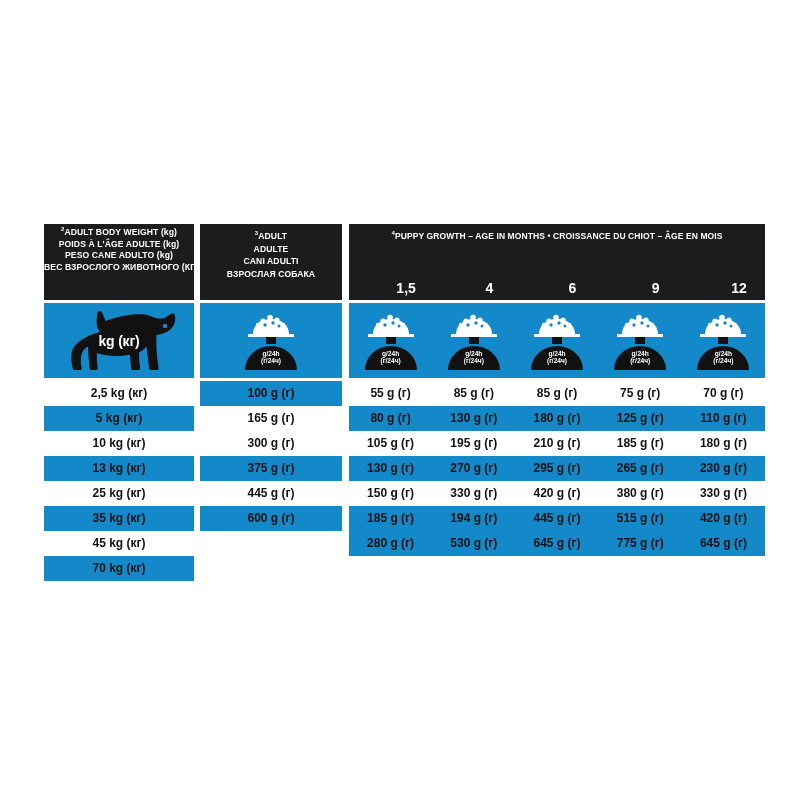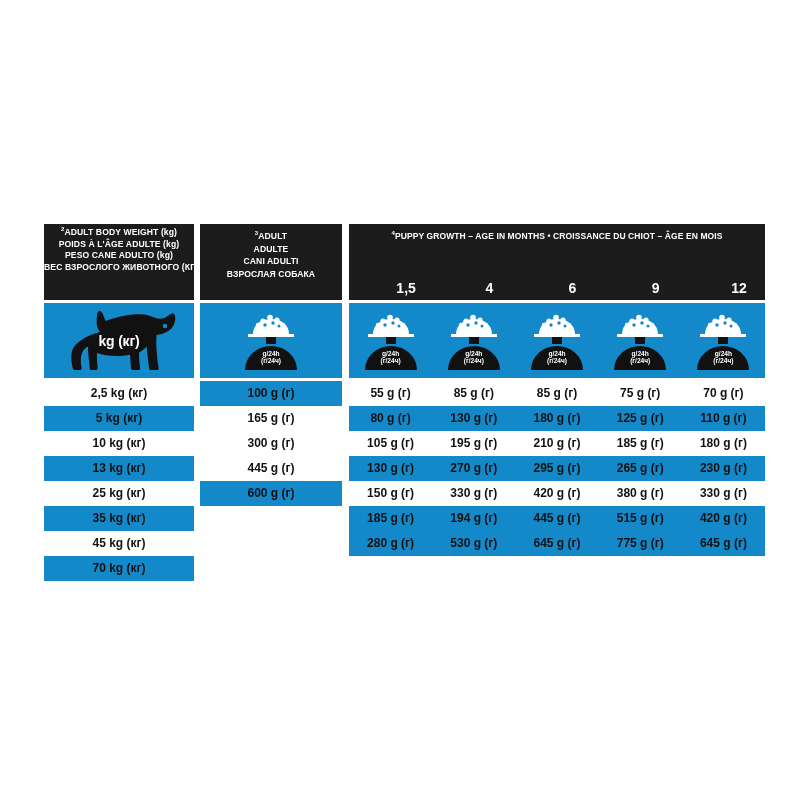--- a/index.html
+++ b/index.html
@@ -210,20 +210,21 @@
       <div class="bowl-label">
         <div>g/24h</div>
         <div>(г/24ч)</div>
       </div>
     </div>
 
     <div class="rows">
       <div class="row even">100 g (г)</div>
       <div class="row odd">165 g (г)</div>
       <div class="row odd">300 g (г)</div>
+      <div class="row even">375 g (г)</div>
       <div class="row odd">445 g (г)</div>
       <div class="row even">600 g (г)</div>
     </div>
   </div>
 
   <div class="block col-puppy">
 
     <div class="hdr">
       <div class="hdr-lines">
         <div><sup>4</sup><span>PUPPY GROWTH – AGE IN MONTHS • CROISSANCE DU CHIOT – ÂGE EN MOIS</span></div>

